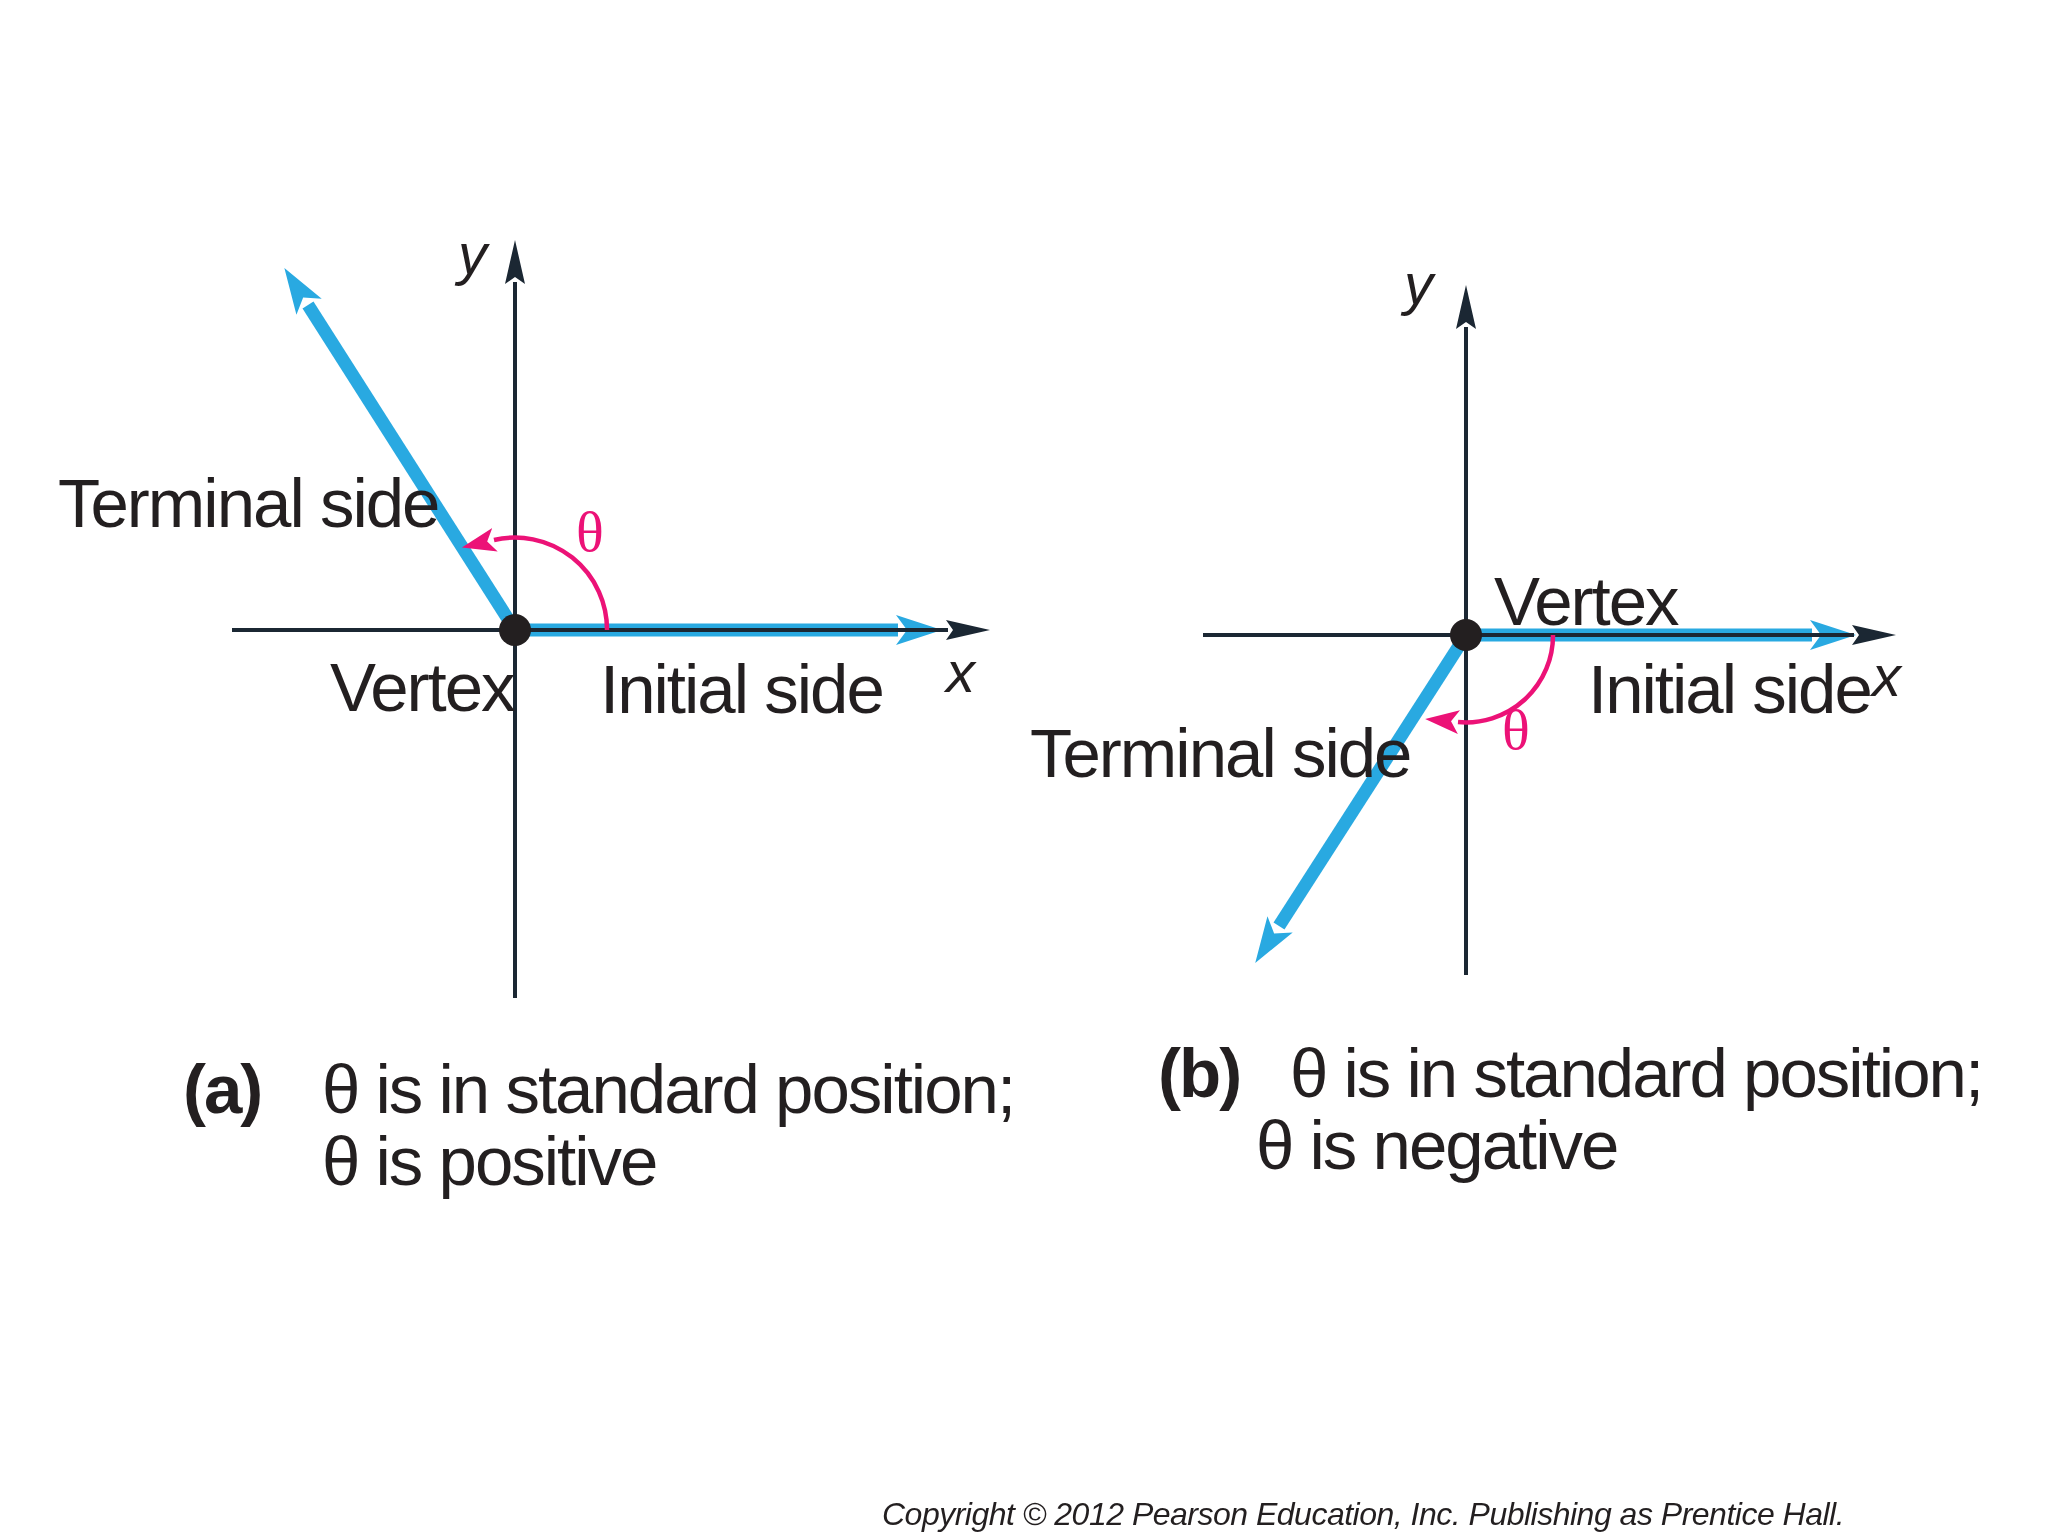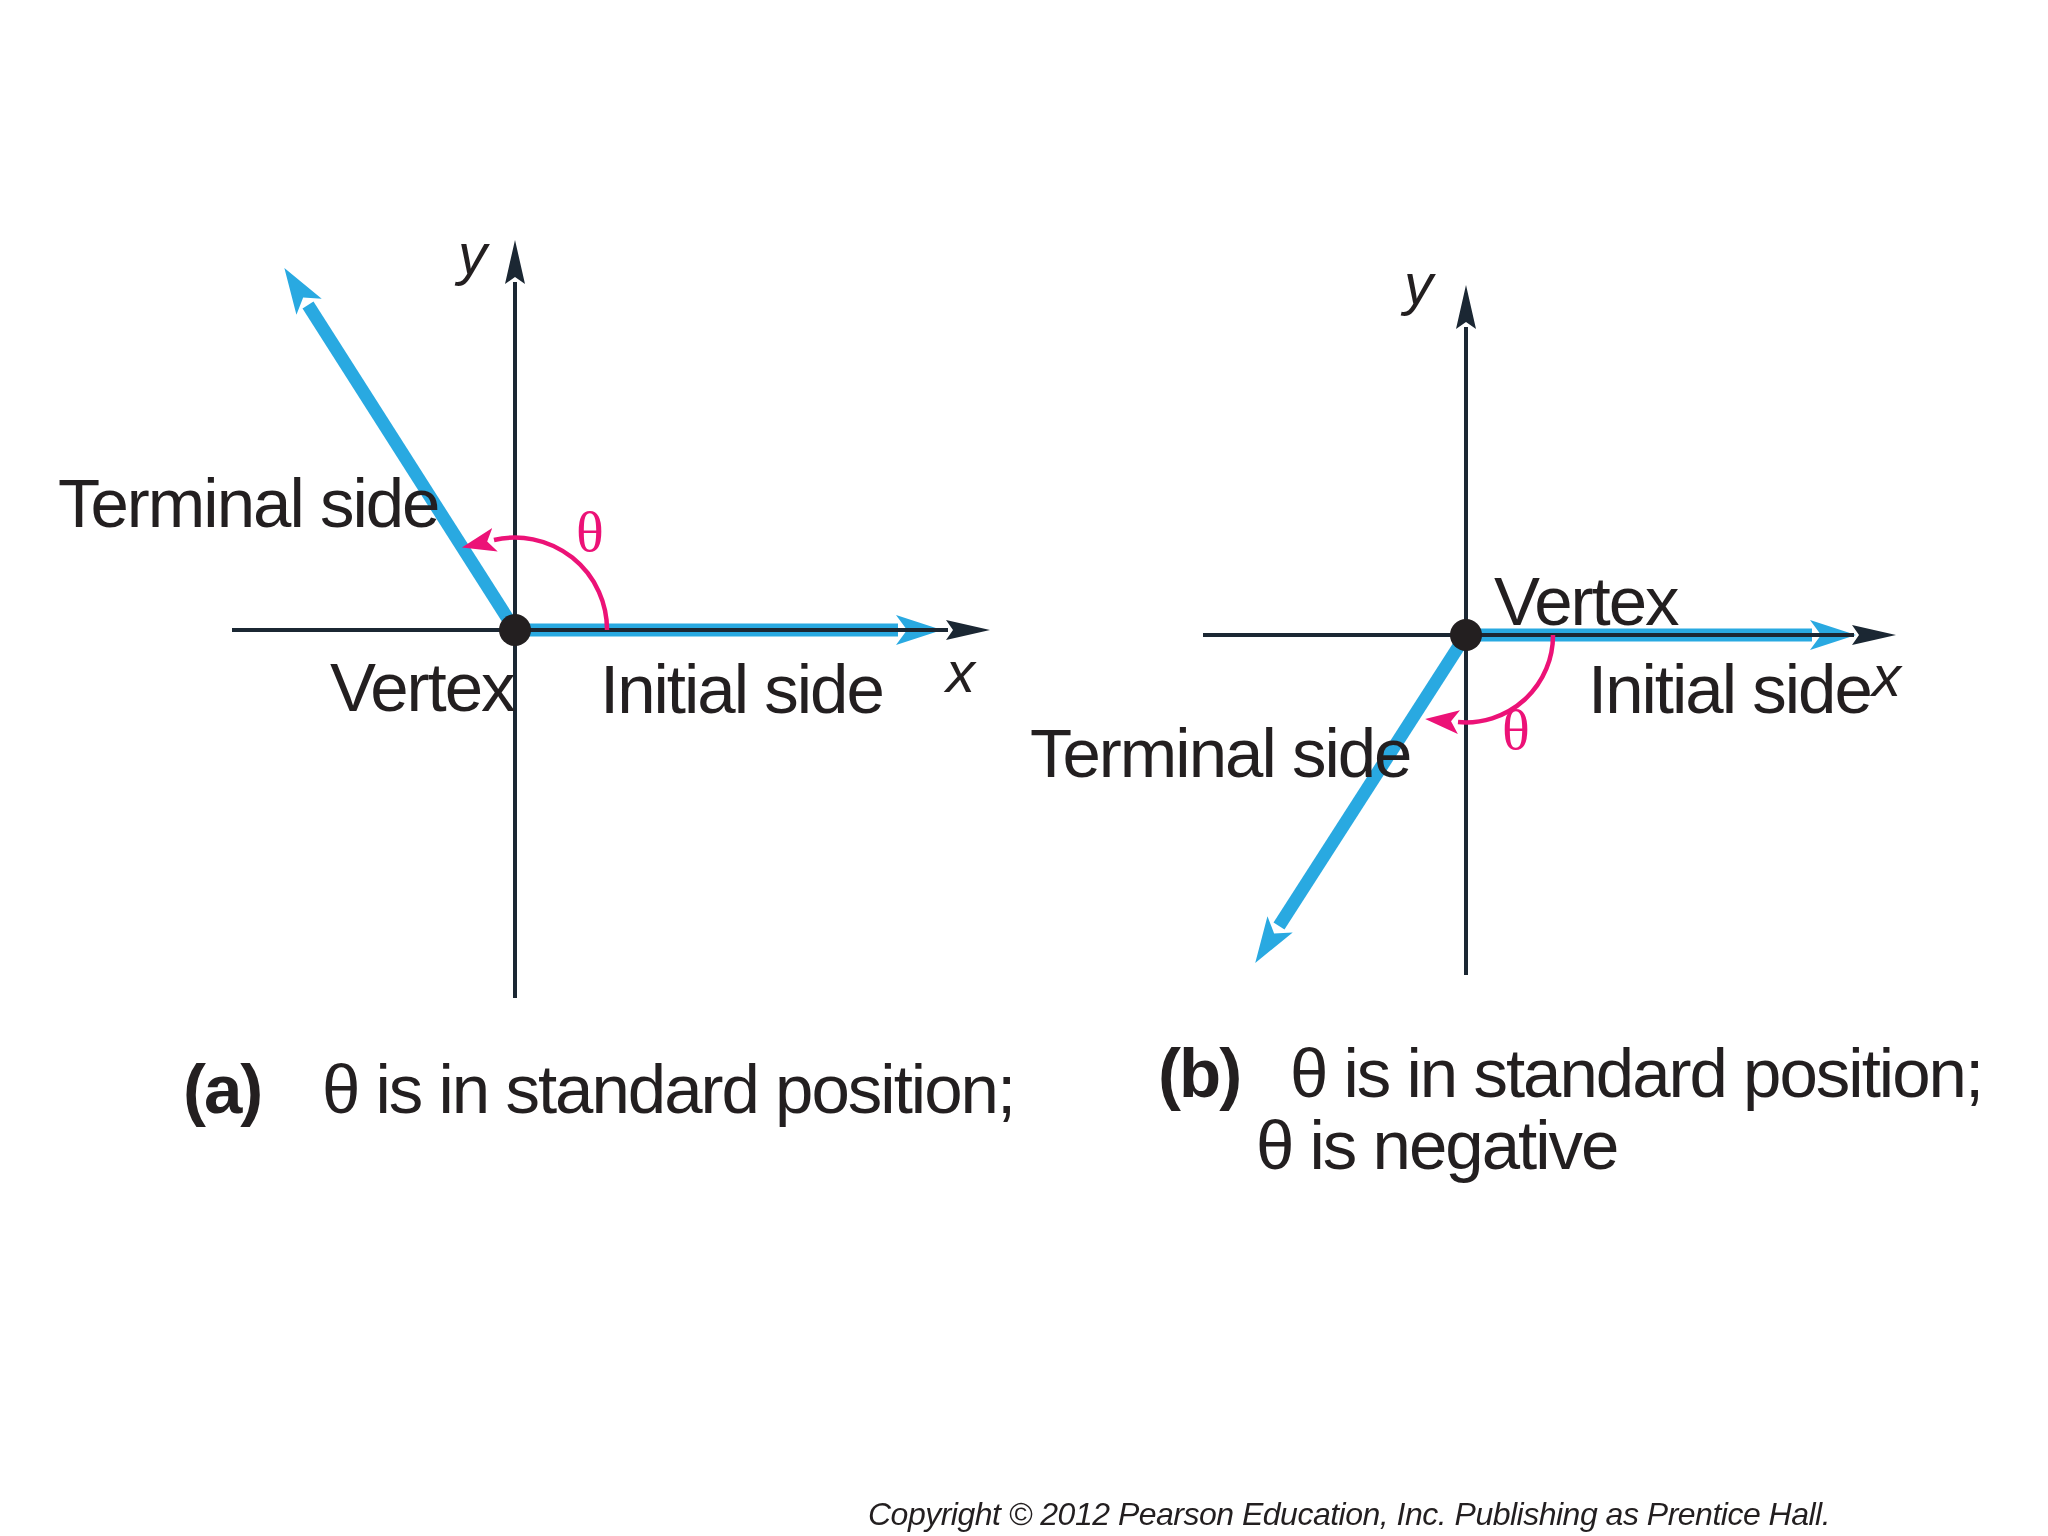--- a/index.html
+++ b/index.html
@@ -27,21 +27,21 @@
     white-space:nowrap;color:var(--ink);
   }
   .axis-letter{font-style:italic;font-size:58px;letter-spacing:0;}
   .theta{
     color:var(--pink);font-family:"Liberation Serif",serif;
     font-size:58px;letter-spacing:0;
   }
   .cap-tag{font-weight:bold;}
   .copyright{
     position:absolute;font-style:italic;font-size:32px;letter-spacing:-0.5px;
-    white-space:nowrap;color:var(--ink);
+    white-space:nowrap;color:var(--ink);margin-left:14px;
   }
 </style>
 </head>
 <body>
 
 <div id="stage">
 
   <svg id="art" viewBox="0 0 2048 1536" xmlns="http://www.w3.org/2000/svg">
     <defs>
       <marker id="mArrAxis" viewBox="0 0 44 20" refX="2" refY="10" markerWidth="44" markerHeight="20" orient="auto" markerUnits="userSpaceOnUse">
@@ -76,20 +76,21 @@
 
   <div class="lbl axis-letter" style="left:458px;top:224px;">y</div>
   <div class="lbl axis-letter" style="left:946px;top:642px;">x</div>
   <div class="lbl" style="left:58px;top:468px;">Terminal side</div>
   <div class="lbl" style="left:330px;top:652px;width:172px;text-align:right;">Vertex</div>
   <div class="lbl" style="left:600px;top:654px;">Initial side</div>
   <div class="lbl theta" style="left:576px;top:502px;">θ</div>
 
   <div class="lbl cap-tag" style="left:183px;top:1054px;">(a)</div>
   <div class="lbl" style="left:322px;top:1054px;">θ is in standard position;</div>
+  <div class="lbl" style="left:322px;top:1126px;">θ is positive</div>
 
   <div class="lbl axis-letter" style="left:1404px;top:254px;">y</div>
   <div class="lbl axis-letter" style="left:1872px;top:646px;">x</div>
   <div class="lbl" style="left:1494px;top:566px;">Vertex</div>
   <div class="lbl" style="left:1588px;top:654px;">Initial side</div>
   <div class="lbl" style="left:1030px;top:718px;">Terminal side</div>
   <div class="lbl theta" style="left:1502px;top:700px;">θ</div>
 
   <div class="lbl cap-tag" style="left:1158px;top:1038px;">(b)</div>
   <div class="lbl" style="left:1290px;top:1038px;">θ is in standard position;</div>

